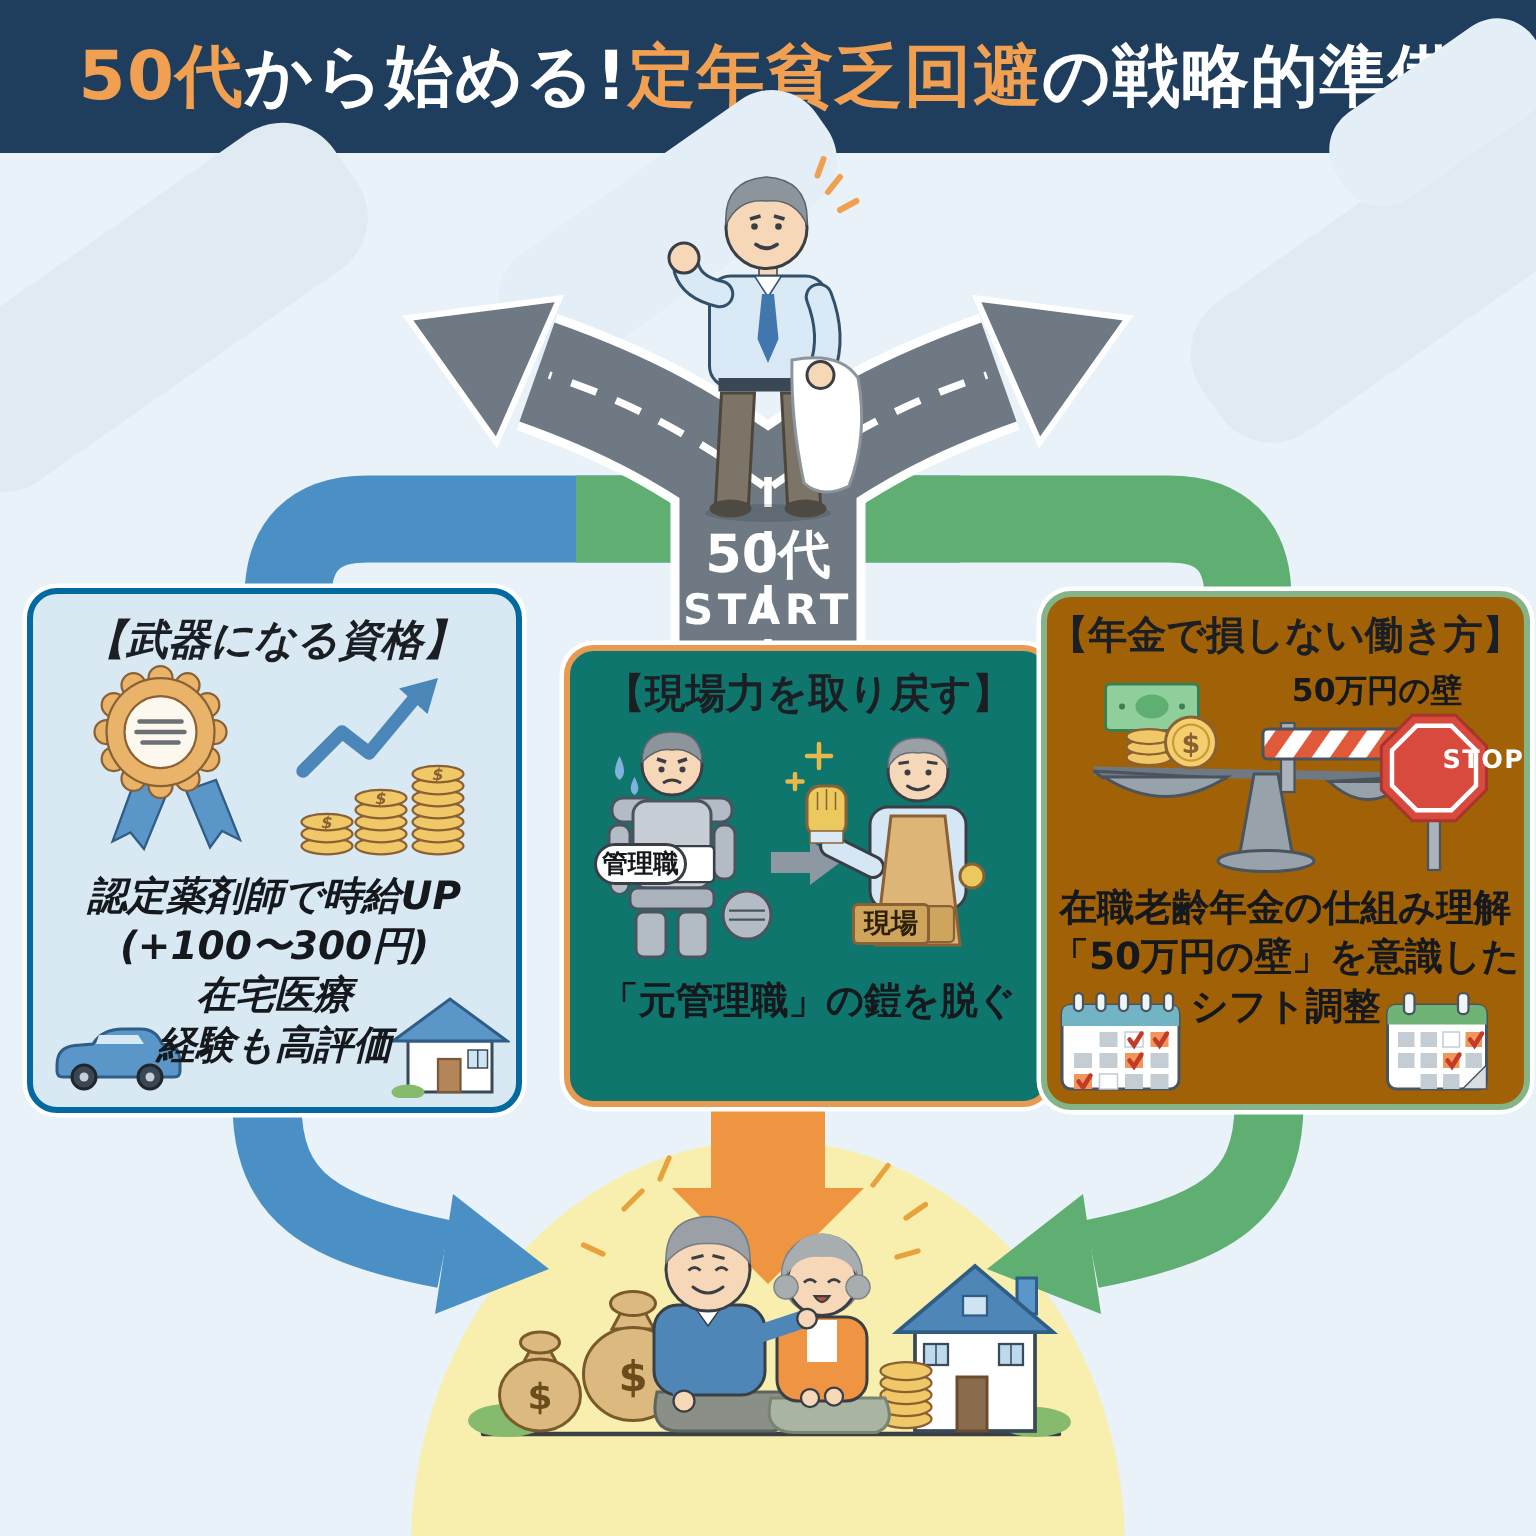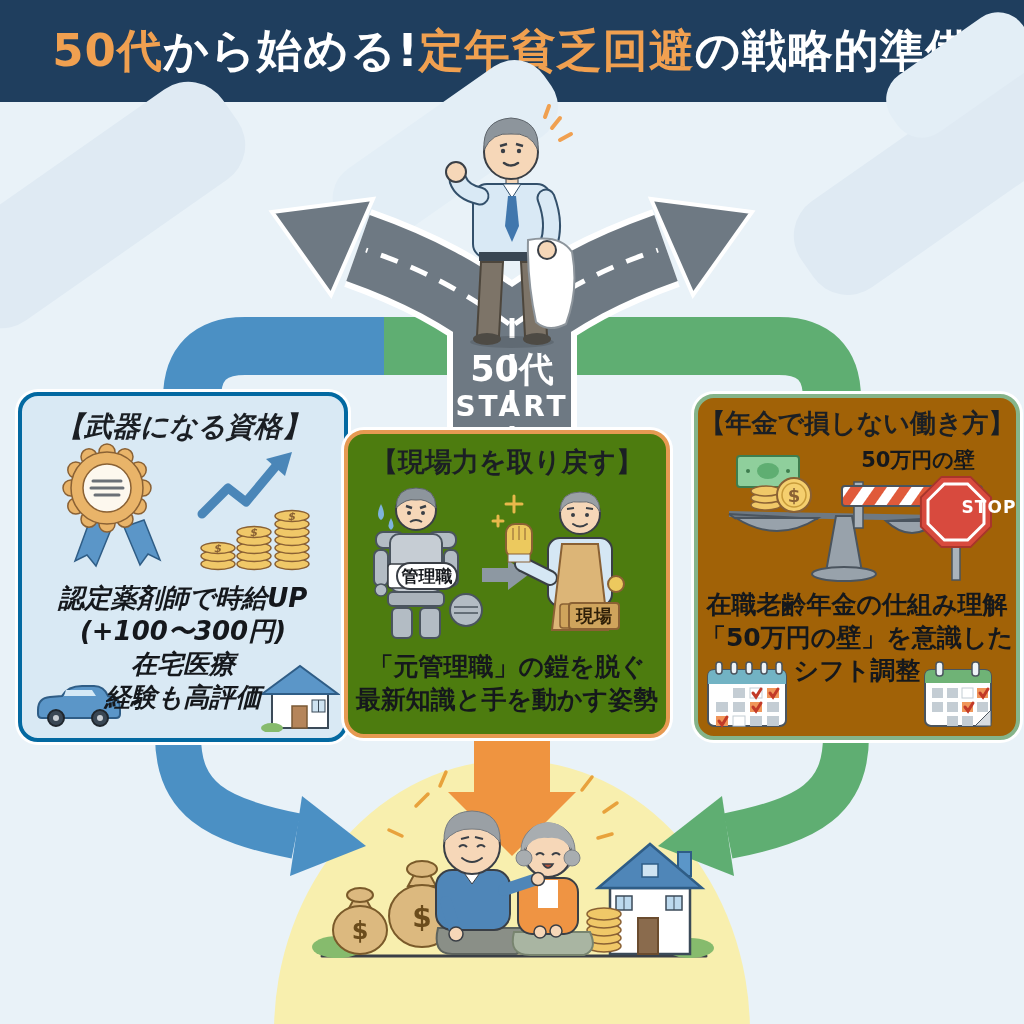--- a/index.html
+++ b/index.html
@@ -19,21 +19,21 @@
   .t-white{color:#ffffff;}
   
   #scene{position:absolute;left:0;top:0;z-index:1;}
   
   .road-label{position:absolute;z-index:2;color:#ffffff;font-weight:bold;text-align:center;white-space:nowrap;}
   .road-age{left:452px;top:346px;width:120px;font-size:35px;}
   .road-start{left:452px;top:390px;width:120px;font-size:28px;letter-spacing:3px;}
   
   .box{position:absolute;z-index:3;border-radius:20px;box-shadow:0 0 0 3px #ffffff;}
   .box-left{left:18px;top:392px;width:322px;height:342px;background:#d9e9f4;border:4px solid #0369a1;font-style:italic;}
-  .box-middle{left:344px;top:430px;width:318px;height:300px;background:#4d7c0f;border:4px solid #e69a52;}
+  .box-middle{left:376px;top:430px;width:318px;height:300px;background:#0f766e;border:4px solid #e69a52;}
   .box-right{left:694px;top:394px;width:318px;height:338px;background:#a16207;border:4px solid #85b489;}
   .box-title{position:absolute;left:0;right:0;margin:0;text-align:center;font-weight:bold;color:#1b1f24;white-space:nowrap;}
   .box-left  .box-title{top:12px;font-size:28px;}
   .box-middle .box-title{top:10px;font-size:27px;}
   .box-right .box-title{top:8px;font-size:26px;}
   .box-svg{position:absolute;z-index:1;}
   .icons-left{left:8px;top:46px;}
   .illu-middle{left:6px;top:46px;}
   .illu-right{left:6px;top:54px;}
   .car-svg{left:10px;top:288px;}
@@ -357,21 +357,20 @@
         <path d="M 206 32 Q 206 12 226 12 Q 246 12 246 32 Q 240 20 226 22 Q 212 20 206 32 Z" fill="#9aa0a5" stroke="#6b7076"></path>
         <circle cx="219" cy="35" r="2" fill="#3a3f46"></circle>
           <circle cx="233" cy="35" r="2" fill="#3a3f46"></circle>
         <line x1="213" y1="29" x2="220" y2="28" stroke="#3a3f46" stroke-width="2"></line>
         <line x1="232" y1="28" x2="239" y2="29" stroke="#3a3f46" stroke-width="2"></line>
         <path d="M 219 44 Q 226 49 233 44" fill="none" stroke="#3a3f46" stroke-width="2" stroke-linecap="round"></path>
       </g>
     </svg>
     <div class="box-lines lines-middle">
       <p>「元管理職」の鎧を脱ぐ</p>
-      <p>最新知識と手を動かす姿勢</p>
     </div>
   </section>
 
   <section class="box box-right">
     <h2 class="box-title">【年金で損しない働き方】</h2>
     <svg class="box-svg illu-right" width="306" height="284" viewBox="0 0 306 284">
       <defs>
         <pattern id="bstripe" width="20" height="20" patternUnits="userSpaceOnUse" patternTransform="rotate(35)">
           <rect width="20" height="20" fill="#ffffff"></rect>
           <rect width="10" height="20" fill="#e05a3a"></rect>

